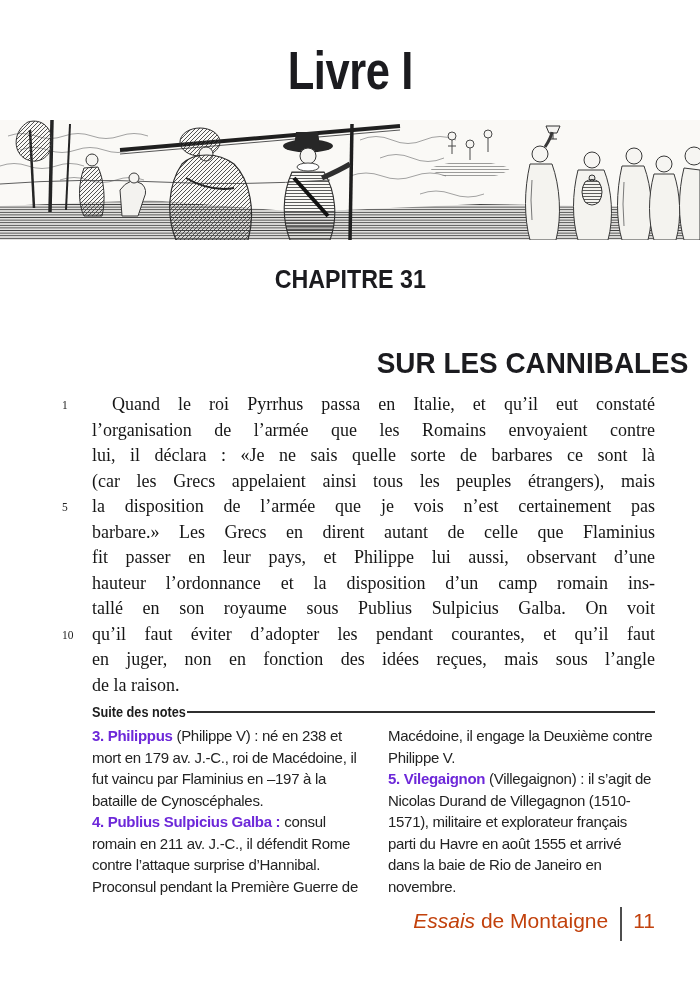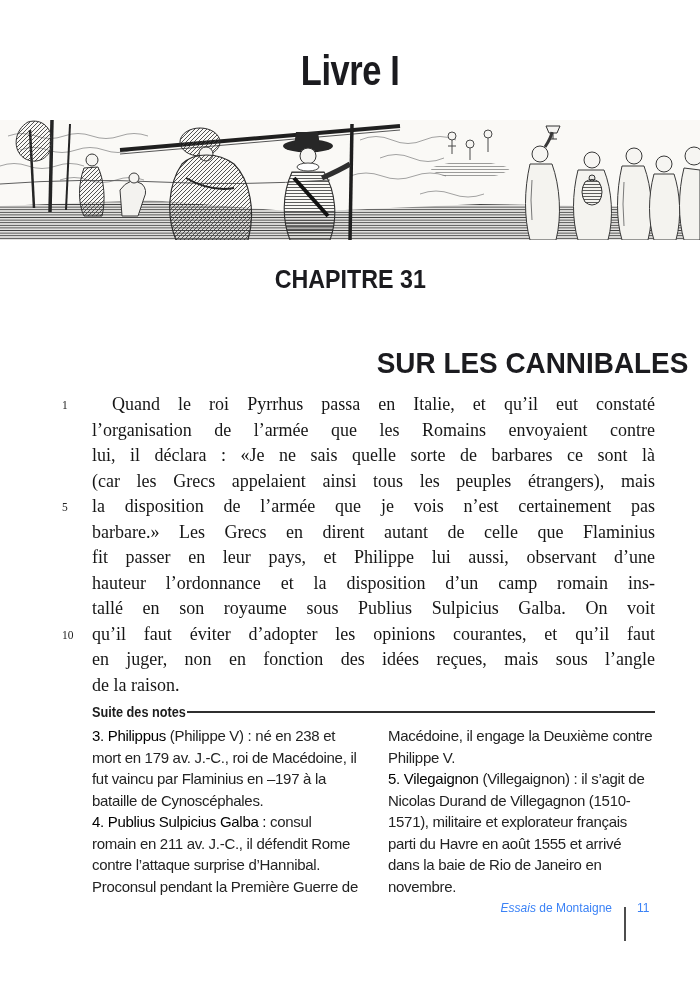--- a/index.html
+++ b/index.html
@@ -13,21 +13,21 @@
     color:#1a1a1a;
     font-family:"Liberation Serif", serif;
   }
   .cond{display:inline-block;transform:scaleX(.82);}
   .cond-m{display:inline-block;transform:scaleX(.93);}
 
   .book-title{
     margin:0;padding-top:50px;
     text-align:center;
     font-family:"Liberation Sans", sans-serif;
-    font-weight:700;font-size:42px;line-height:42px;
+    font-weight:700;font-size:53px;line-height:42px;
     color:#1b1b1f;letter-spacing:-.5px;
   }
 
   .woodcut{
     margin-top:28px;
     width:700px;height:120px;
     overflow:hidden;background:#faf9f6;
   }
 
   .chapter{
@@ -79,28 +79,28 @@
   }
   .rule{flex:1;border-top:2px solid #2f2f2f;height:0;}
   .notes-cols{
     display:flex;gap:30px;margin-top:3px;
     font-family:"Liberation Sans", sans-serif;
     font-size:15px;line-height:21.5px;letter-spacing:-.3px;
     color:#232323;
   }
   .ncol{width:266px;}
   .note{margin:0;}
-  .note b{font-weight:400;color:#000000;}
+  .note b{font-weight:700;color:#6d28d9;}
 
   .footer{
     margin-top:4px;
-    display:flex;justify-content:flex-end;align-items:flex-start;
+    display:flex;justify-content:flex-end;align-items:center;
     padding-right:45px;height:40px;
     font-family:"Liberation Sans", sans-serif;
-    font-size:12px;color:#3b82f6;
+    font-size:21px;color:#c2410c;
   }
   .fwork i{font-style:italic;}
   .fdiv{width:2px;height:34px;background:#4d4d4d;margin:6px 11px 0 12px;}
   .fpage{min-width:18px;}
 </style>
 </head>
 <body>
 
 <div class="page">
 
@@ -224,21 +224,21 @@
 
       <div class="bline">
         <span class="lnum"></span><span class="ltext">hauteur l’ordonnance et la disposition d’un camp romain ins-</span>
       </div>
 
       <div class="bline">
         <span class="lnum"></span><span class="ltext">tallé en son royaume sous Publius Sulpicius Galba. On voit</span>
       </div>
 
       <div class="bline">
-        <span class="lnum">10</span><span class="ltext">qu’il faut éviter d’adopter les opinions courantes, et qu’il faut</span>
+        <span class="lnum">10</span><span class="ltext">qu’il faut éviter d’adopter les pendant courantes, et qu’il faut</span>
       </div>
 
       <div class="bline">
         <span class="lnum"></span><span class="ltext">en juger, non en fonction des idées reçues, mais sous l’angle</span>
       </div>
 
       <div class="bline short">
         <span class="lnum"></span><span class="ltext">de la raison.</span>
       </div>
 

